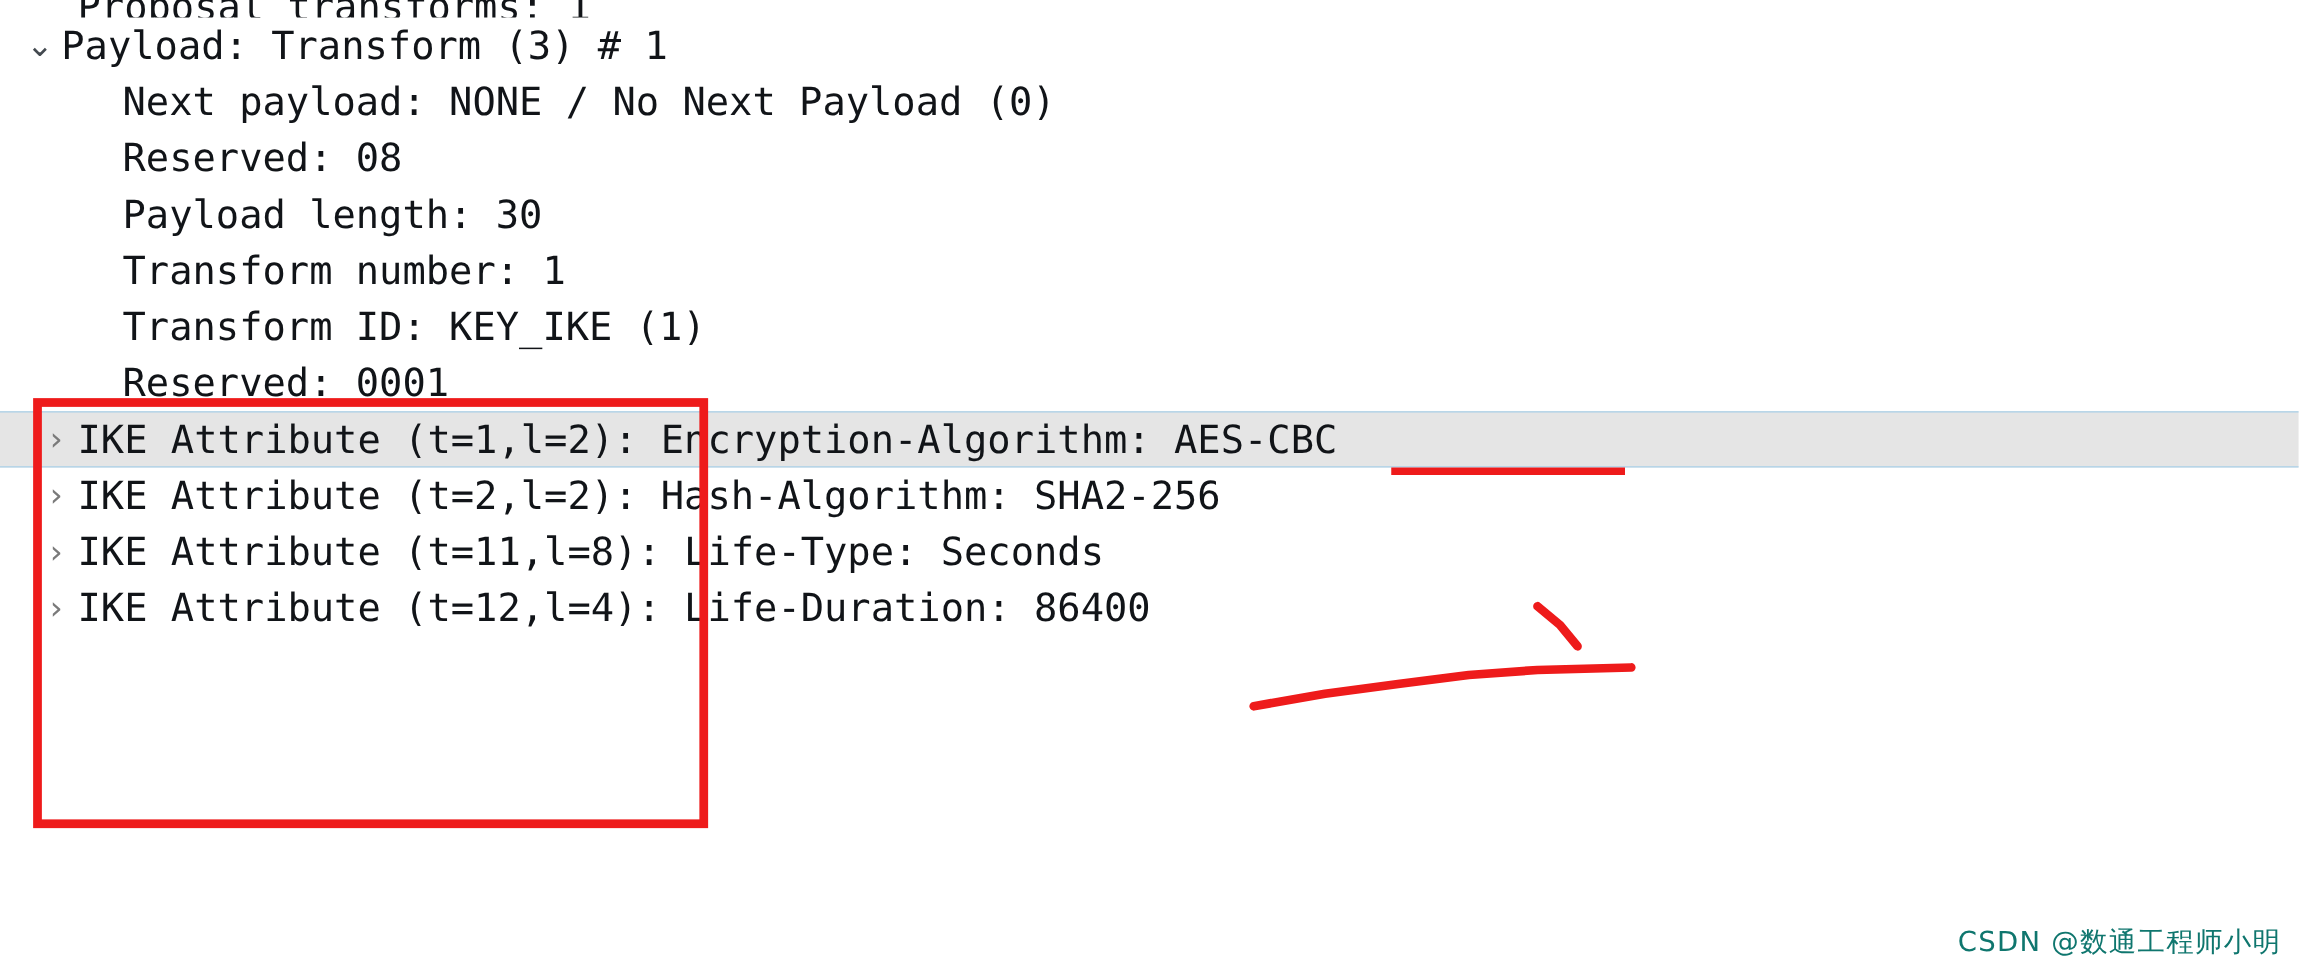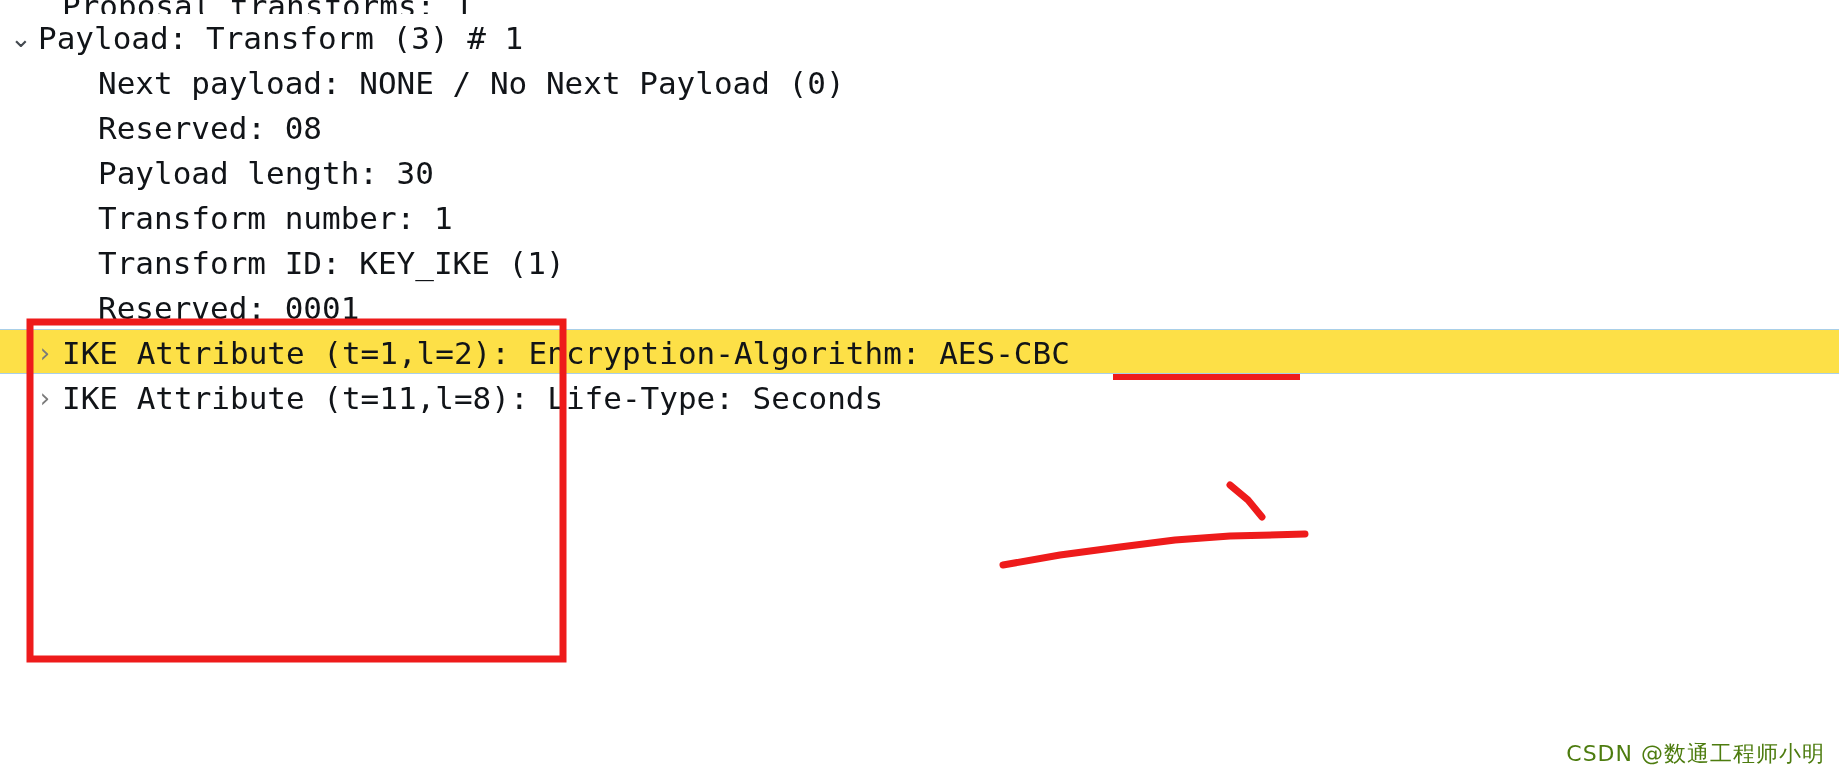--- a/index.html
+++ b/index.html
@@ -35,21 +35,21 @@
     position: relative;
     height: 45px;
     line-height: 45px;
     white-space: nowrap;
     font-size: 31px;
     letter-spacing: 0px;
     color: #111418;
   }
 
   .row.selected {
-    background: #fde047;
+    background: #e5e5e5;
     box-shadow: inset 0 1px 0 #a9cfe8, inset 0 -1px 0 #a9cfe8;
   }
 
   .twisty {
     display: inline-block;
     width: 34px;
     text-align: center;
     color: #7a7a7a;
     font-size: 26px;
     font-family: "DejaVu Sans", "Liberation Sans", sans-serif;
@@ -57,21 +57,21 @@
   }
   .twisty.open { color: #444a50; }
   .twisty.empty { color: transparent; }
 
   .rowtext {
     display: inline-block;
     vertical-align: middle;
   }
 
   
-  .ind0 { padding-left: 4px; }
+  .ind0 { padding-left: 15px; }
   .ind1 { padding-left: 28px; }
   .ind2 { padding-left: 64px; }
 
   
   .row.clipped {
     height: 14px;
     line-height: 0px;
     overflow: hidden;
   }
   .row.clipped .rowtext {
@@ -90,41 +90,43 @@
     pointer-events: none;
   }
 
   
   .watermark {
     position: absolute;
     right: 14px;
     bottom: 6px;
     font-family: "DejaVu Sans", "Liberation Sans", sans-serif;
     font-size: 22px;
-    color: #4d7c0f;
+    color: #0f766e;
     letter-spacing: 1px;
     white-space: nowrap;
   }
 </style>
 </head>
 <body>
 
 <div id="screen">
 
   <div class="tree" id="tree">
       <div class="row ind1 clipped"><span class="twisty empty">›</span><span class="rowtext">Proposal transforms: 1</span></div>
       <div class="row ind0"><span class="twisty open">⌄</span><span class="rowtext">Payload: Transform (3) # 1</span></div>
       <div class="row ind2"><span class="twisty empty">›</span><span class="rowtext">Next payload: NONE / No Next Payload  (0)</span></div>
       <div class="row ind2"><span class="twisty empty">›</span><span class="rowtext">Reserved: 08</span></div>
       <div class="row ind2"><span class="twisty empty">›</span><span class="rowtext">Payload length: 30</span></div>
       <div class="row ind2"><span class="twisty empty">›</span><span class="rowtext">Transform number: 1</span></div>
       <div class="row ind2"><span class="twisty empty">›</span><span class="rowtext">Transform ID: KEY_IKE (1)</span></div>
       <div class="row ind2"><span class="twisty empty">›</span><span class="rowtext">Reserved: 0001</span></div>
       <div class="row ind1 selected"><span class="twisty ">›</span><span class="rowtext">IKE Attribute (t=1,l=2): Encryption-Algorithm: AES-CBC</span></div>
+      <div class="row ind1"><span class="twisty ">›</span><span class="rowtext">IKE Attribute (t=2,l=2): Hash-Algorithm: SHA2-256</span></div>
       <div class="row ind1"><span class="twisty ">›</span><span class="rowtext">IKE Attribute (t=11,l=8): Life-Type: Seconds</span></div>
+      <div class="row ind1"><span class="twisty ">›</span><span class="rowtext">IKE Attribute (t=12,l=4): Life-Duration: 86400</span></div>
     </div>
 
   <svg class="annotations" id="annotations" width="1839" height="775" viewBox="0 0 1839 775">
     <rect id="ann-box" fill="none" stroke-linejoin="miter" x="30" y="322" width="533" height="337" stroke="#ee1b1b" stroke-width="7"></rect>
     <line id="ann-underline" stroke-linecap="butt" x1="1113" y1="377" x2="1300" y2="377" stroke="#ee1b1b" stroke-width="6"></line>
     <polyline id="ann-pointer" fill="none" stroke-linecap="round" stroke-linejoin="round" points="1003,565 1060,555 1120,547 1175,540 1230,536 1305,534" stroke="#ee1b1b" stroke-width="7"></polyline>
     <polyline id="ann-arrow" fill="none" stroke-linecap="round" stroke-linejoin="round" points="1230,485 1248,500 1262,517" stroke="#ee1b1b" stroke-width="7"></polyline>
   </svg>
 
   <div class="watermark">CSDN @数通工程师小明</div>

